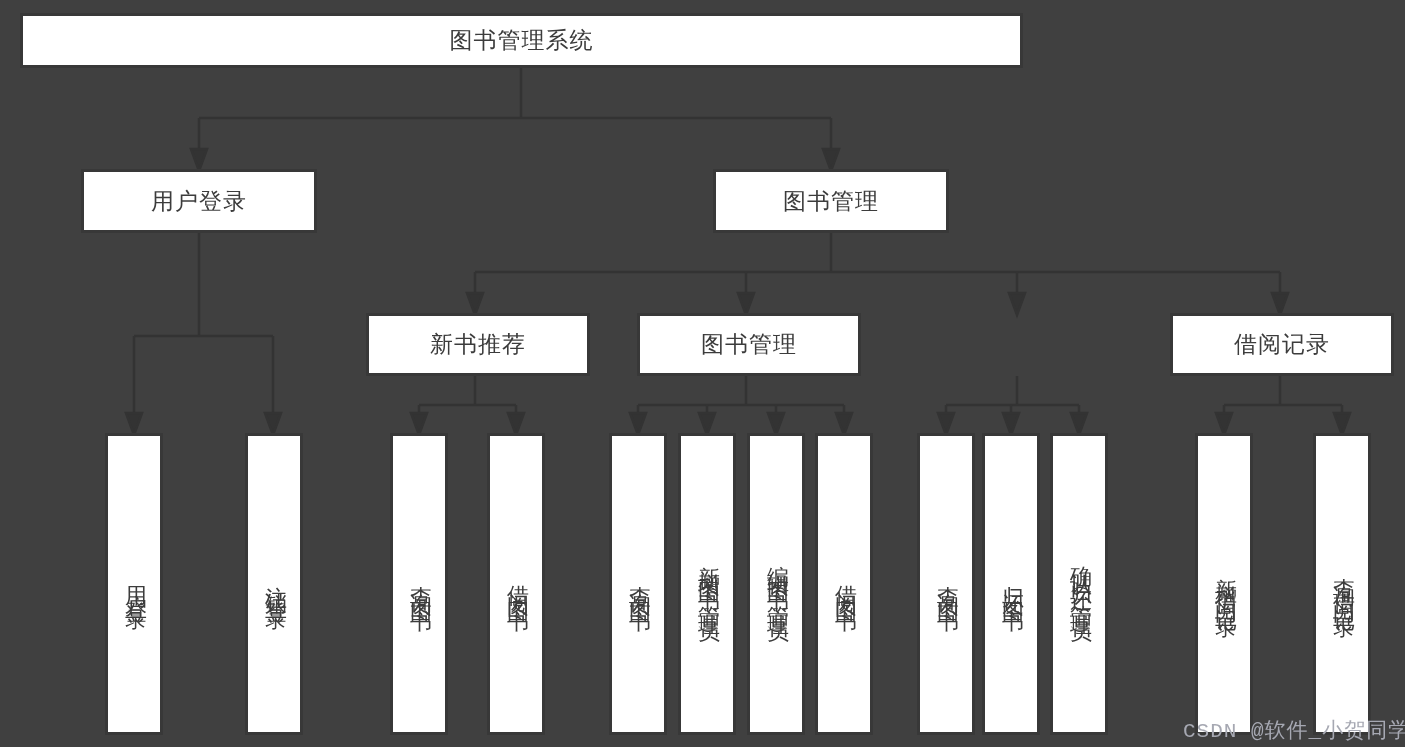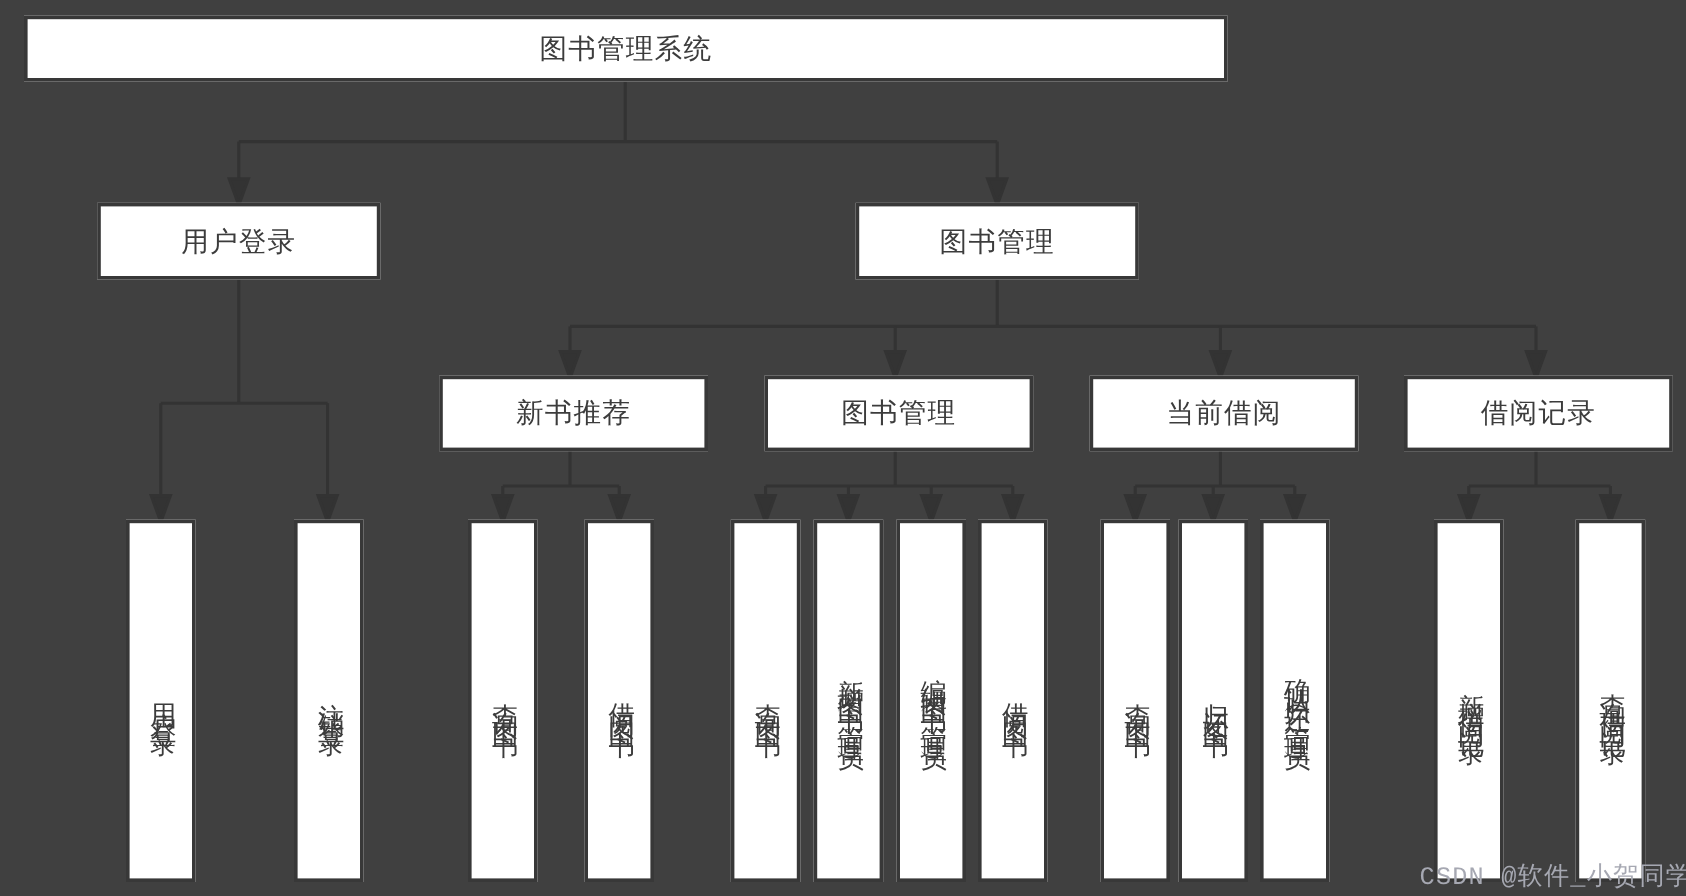--- a/index.html
+++ b/index.html
@@ -121,21 +121,20 @@
     <polygon points="1334,413 1350,413 1342,435"></polygon>
   </svg>
 
   <div class="box hnode root-node">图书管理系统</div>
 
   <div class="box hnode n-user">用户登录</div>
   <div class="box hnode n-mgmt">图书管理</div>
 
   <div class="box hnode l3 n-newbook">新书推荐</div>
   <div class="box hnode l3 n-borrow">图书管理</div>
-  <div class="box hnode l3 n-current">当前借阅</div>
   <div class="box hnode l3 n-records">借阅记录</div>
 
   <div class="box leaf lf1">
     <span>用户登录</span>
   </div>
   <div class="box leaf lf2">
     <span>注销登录</span>
   </div>
 
   <div class="box leaf lf3">

